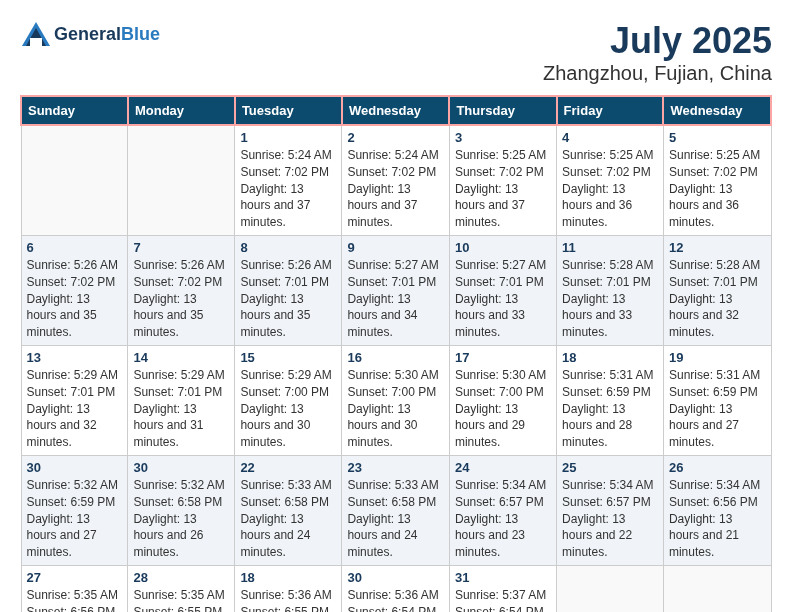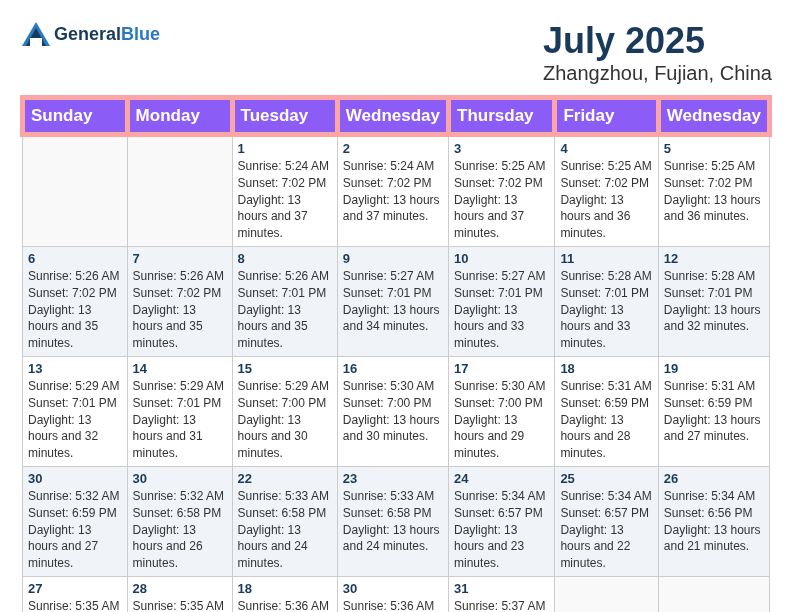--- a/index.html
+++ b/index.html
@@ -30,44 +30,44 @@
       font-size: 18px;
       font-weight: bold;
       color: #2a7abf;
     }
     .logo-icon {
       width: 32px;
       height: 28px;
       margin-right: 2px;
     }
     .title-area {
-      text-align: left;
+      text-align: right;
     }
     .month-year {
       font-size: 36px;
       font-weight: bold;
       color: #1a3a5c;
     }
     .location {
       font-size: 20px;
       color: #333;
     }
     table {
       width: 100%;
       border-collapse: collapse;
       font-size: 11px;
     }
     thead tr th {
-      background-color: #8b5cf6;
+      background-color: #0c4a6e;
       color: white;
       text-align: left;
       padding: 6px 6px;
-      font-size: 17px;
-      font-weight: bold;
-      border: 5px solid #fca5a5;
+      font-size: 13px;
+      font-weight: bold;
+      border: 2px solid #fca5a5;
     }
     tbody tr td {
       border: 1px solid #ccc;
       vertical-align: top;
       padding: 4px 5px;
       height: 90px;
       width: 108px;
     }
     .day-number {
       font-size: 13px;

